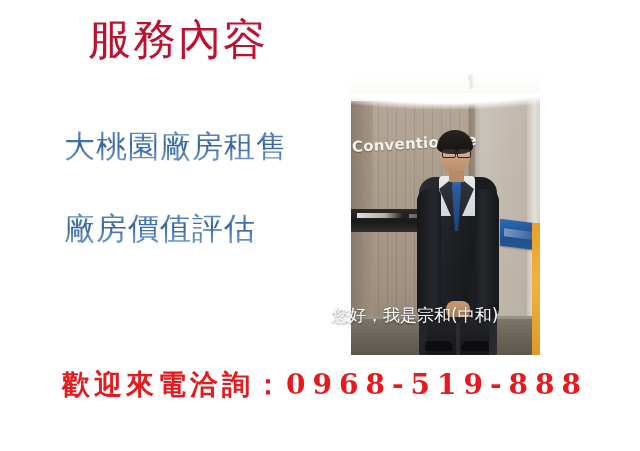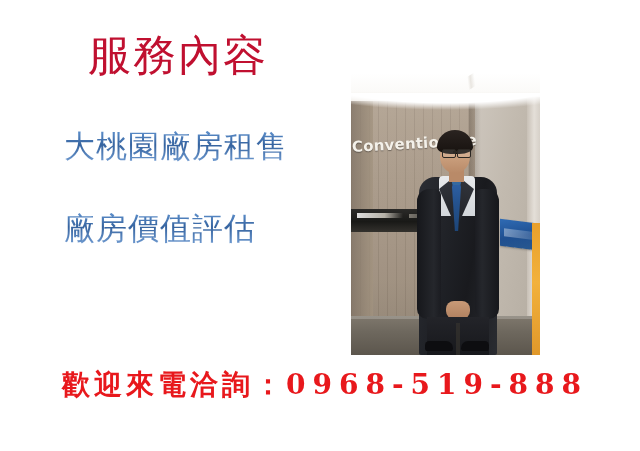--- a/index.html
+++ b/index.html
@@ -16,21 +16,21 @@
     width: 640px;
     height: 451px;
     background: #ffffff;
     overflow: hidden;
   }
 
   
   #title {
     position: absolute;
     left: 88px;
-    top: 34px;
+    top: 18px;
     font-family: "DejaVu Serif", "Liberation Serif", serif;
     font-size: 43px;
     line-height: 1.0;
     font-weight: 400;
     letter-spacing: 2px;
     color: #C01030;
     white-space: nowrap;
   }
 
   
@@ -333,18 +333,19 @@
     <div class="ph-layer p-arm-r"></div>
     <div class="ph-layer p-hands"></div>
     <div class="ph-layer p-legs"></div>
     <div class="ph-layer p-leg-gap"></div>
     <div class="ph-layer p-shoe-l"></div>
     <div class="ph-layer p-shoe-r"></div>
 
     <div class="ph-layer amber-strip"></div>
   </div>
 
+  <div id="photo-caption">您好，我是宗和(中和)</div>
 
   <div id="cta">
     <span>歡迎來電洽詢：</span><span class="digits">0968-519-888</span>
   </div>
 
 </div>
 
 </body></html>

